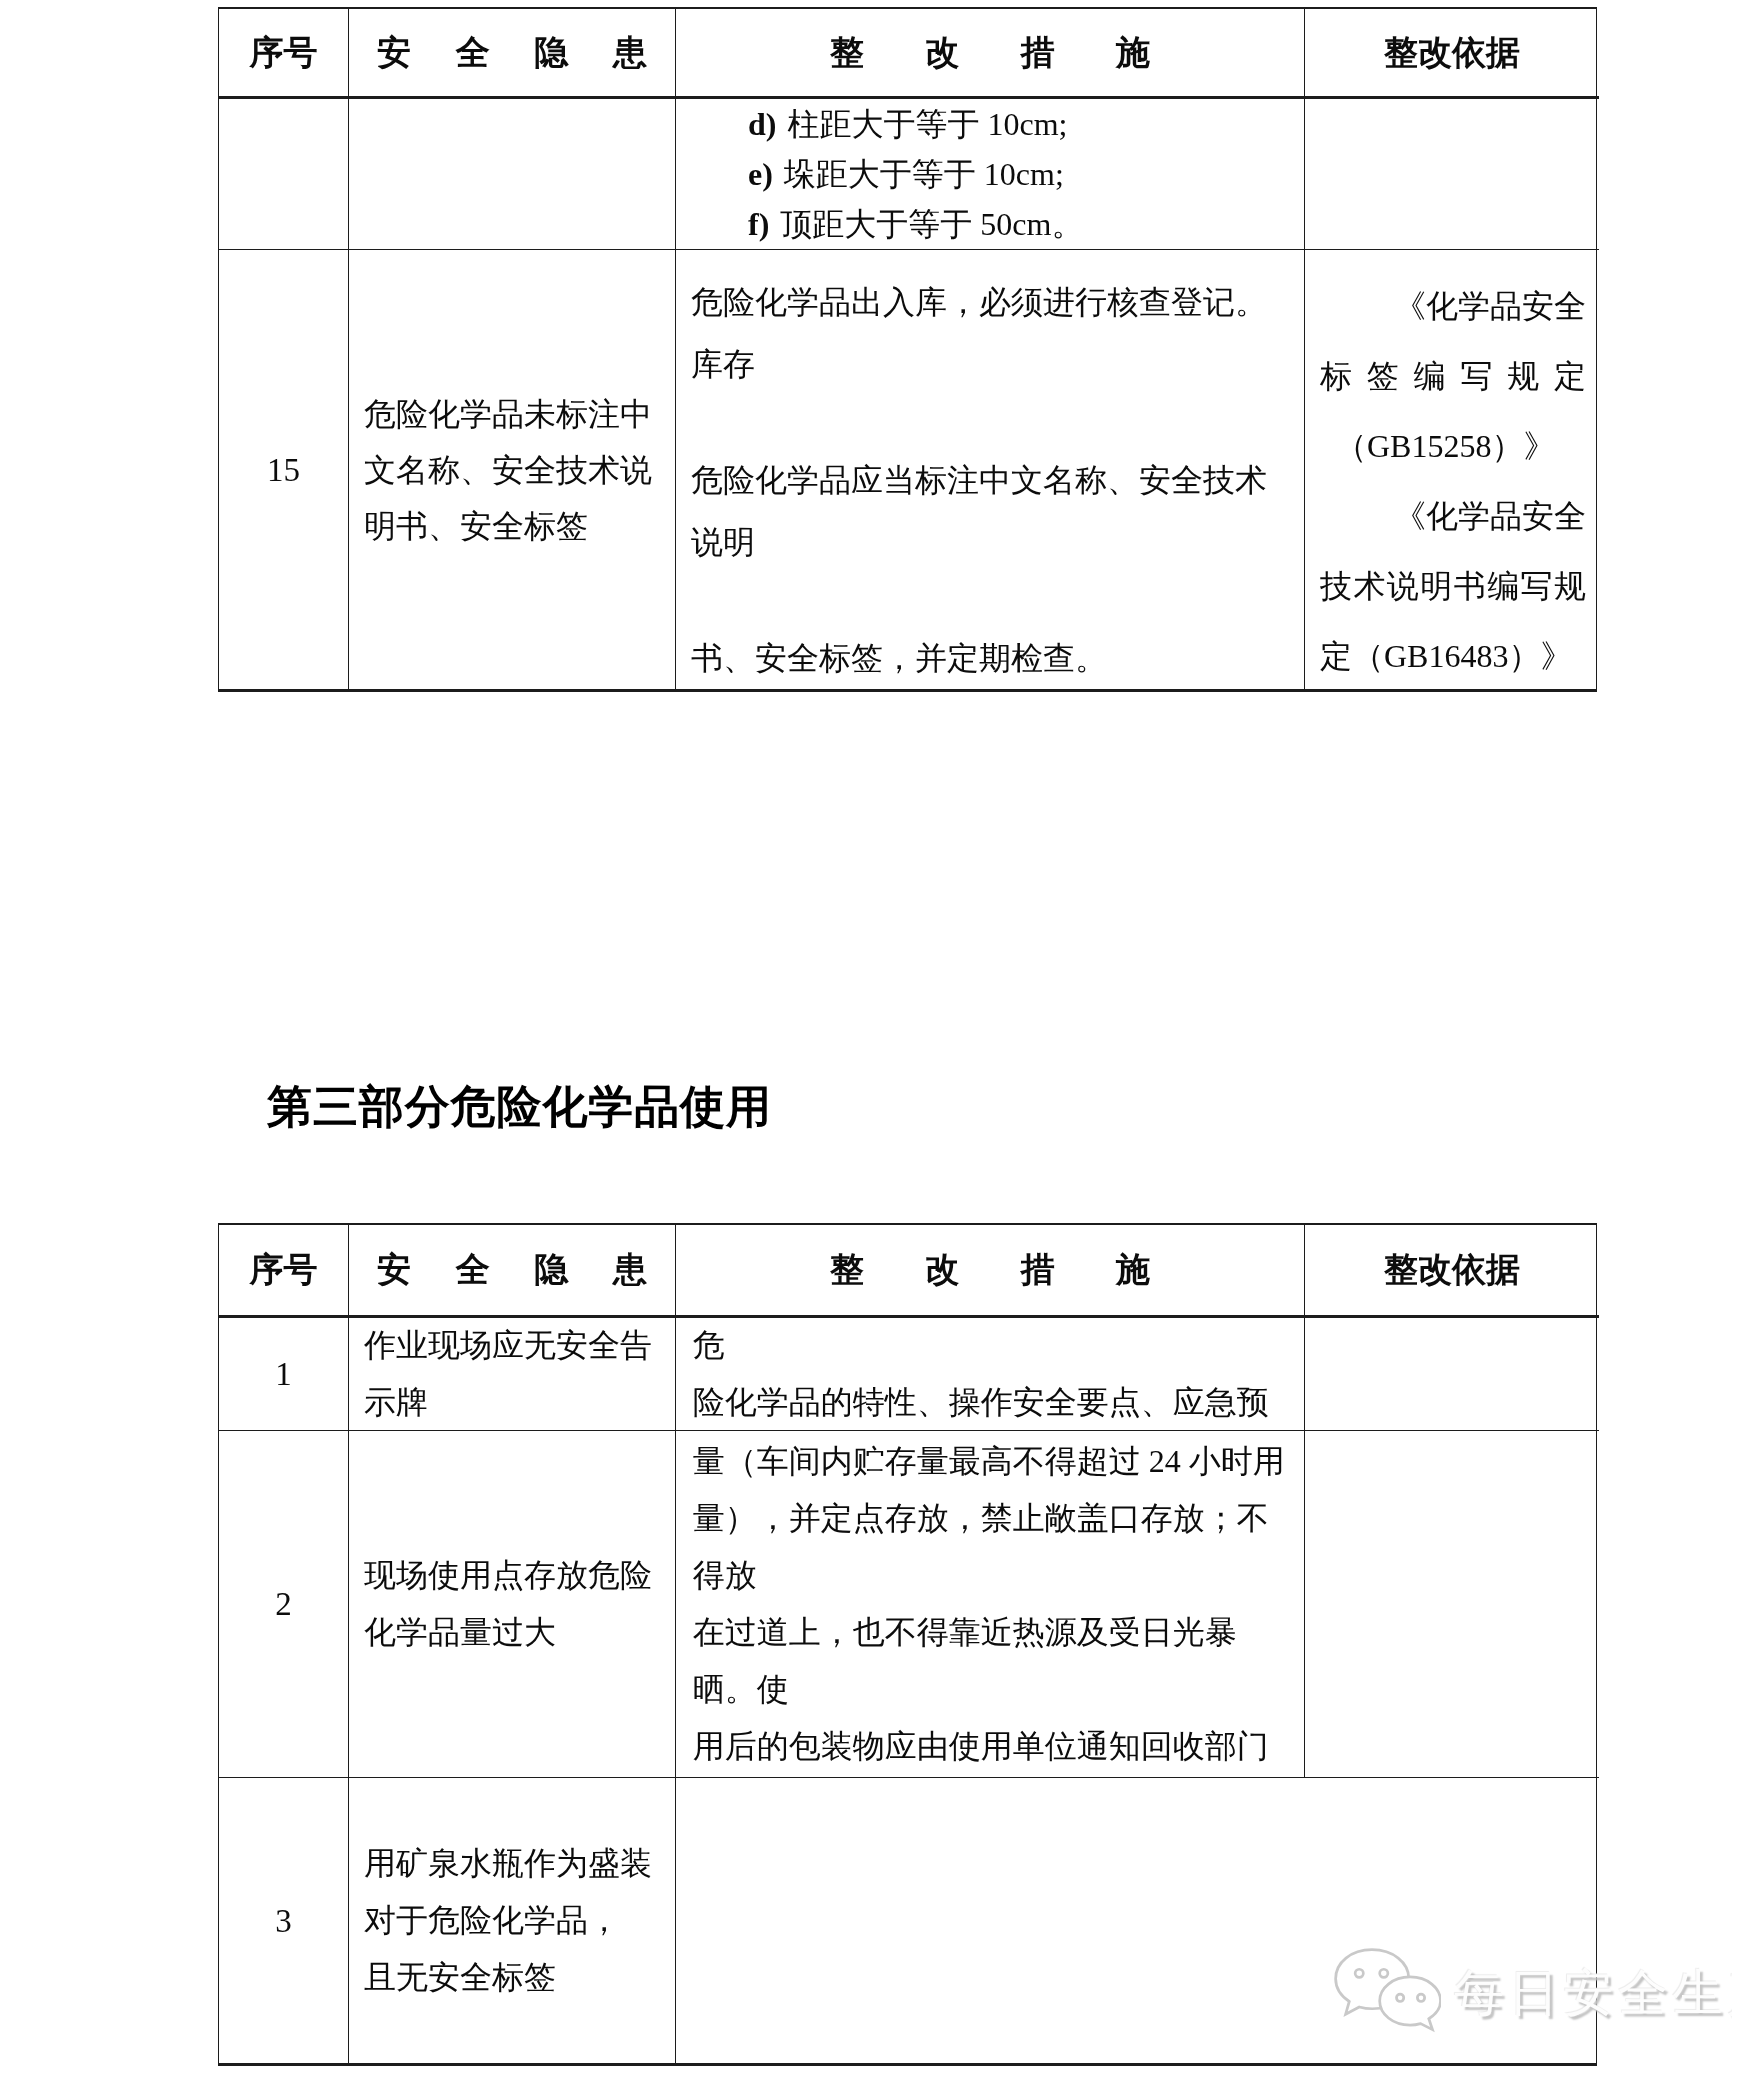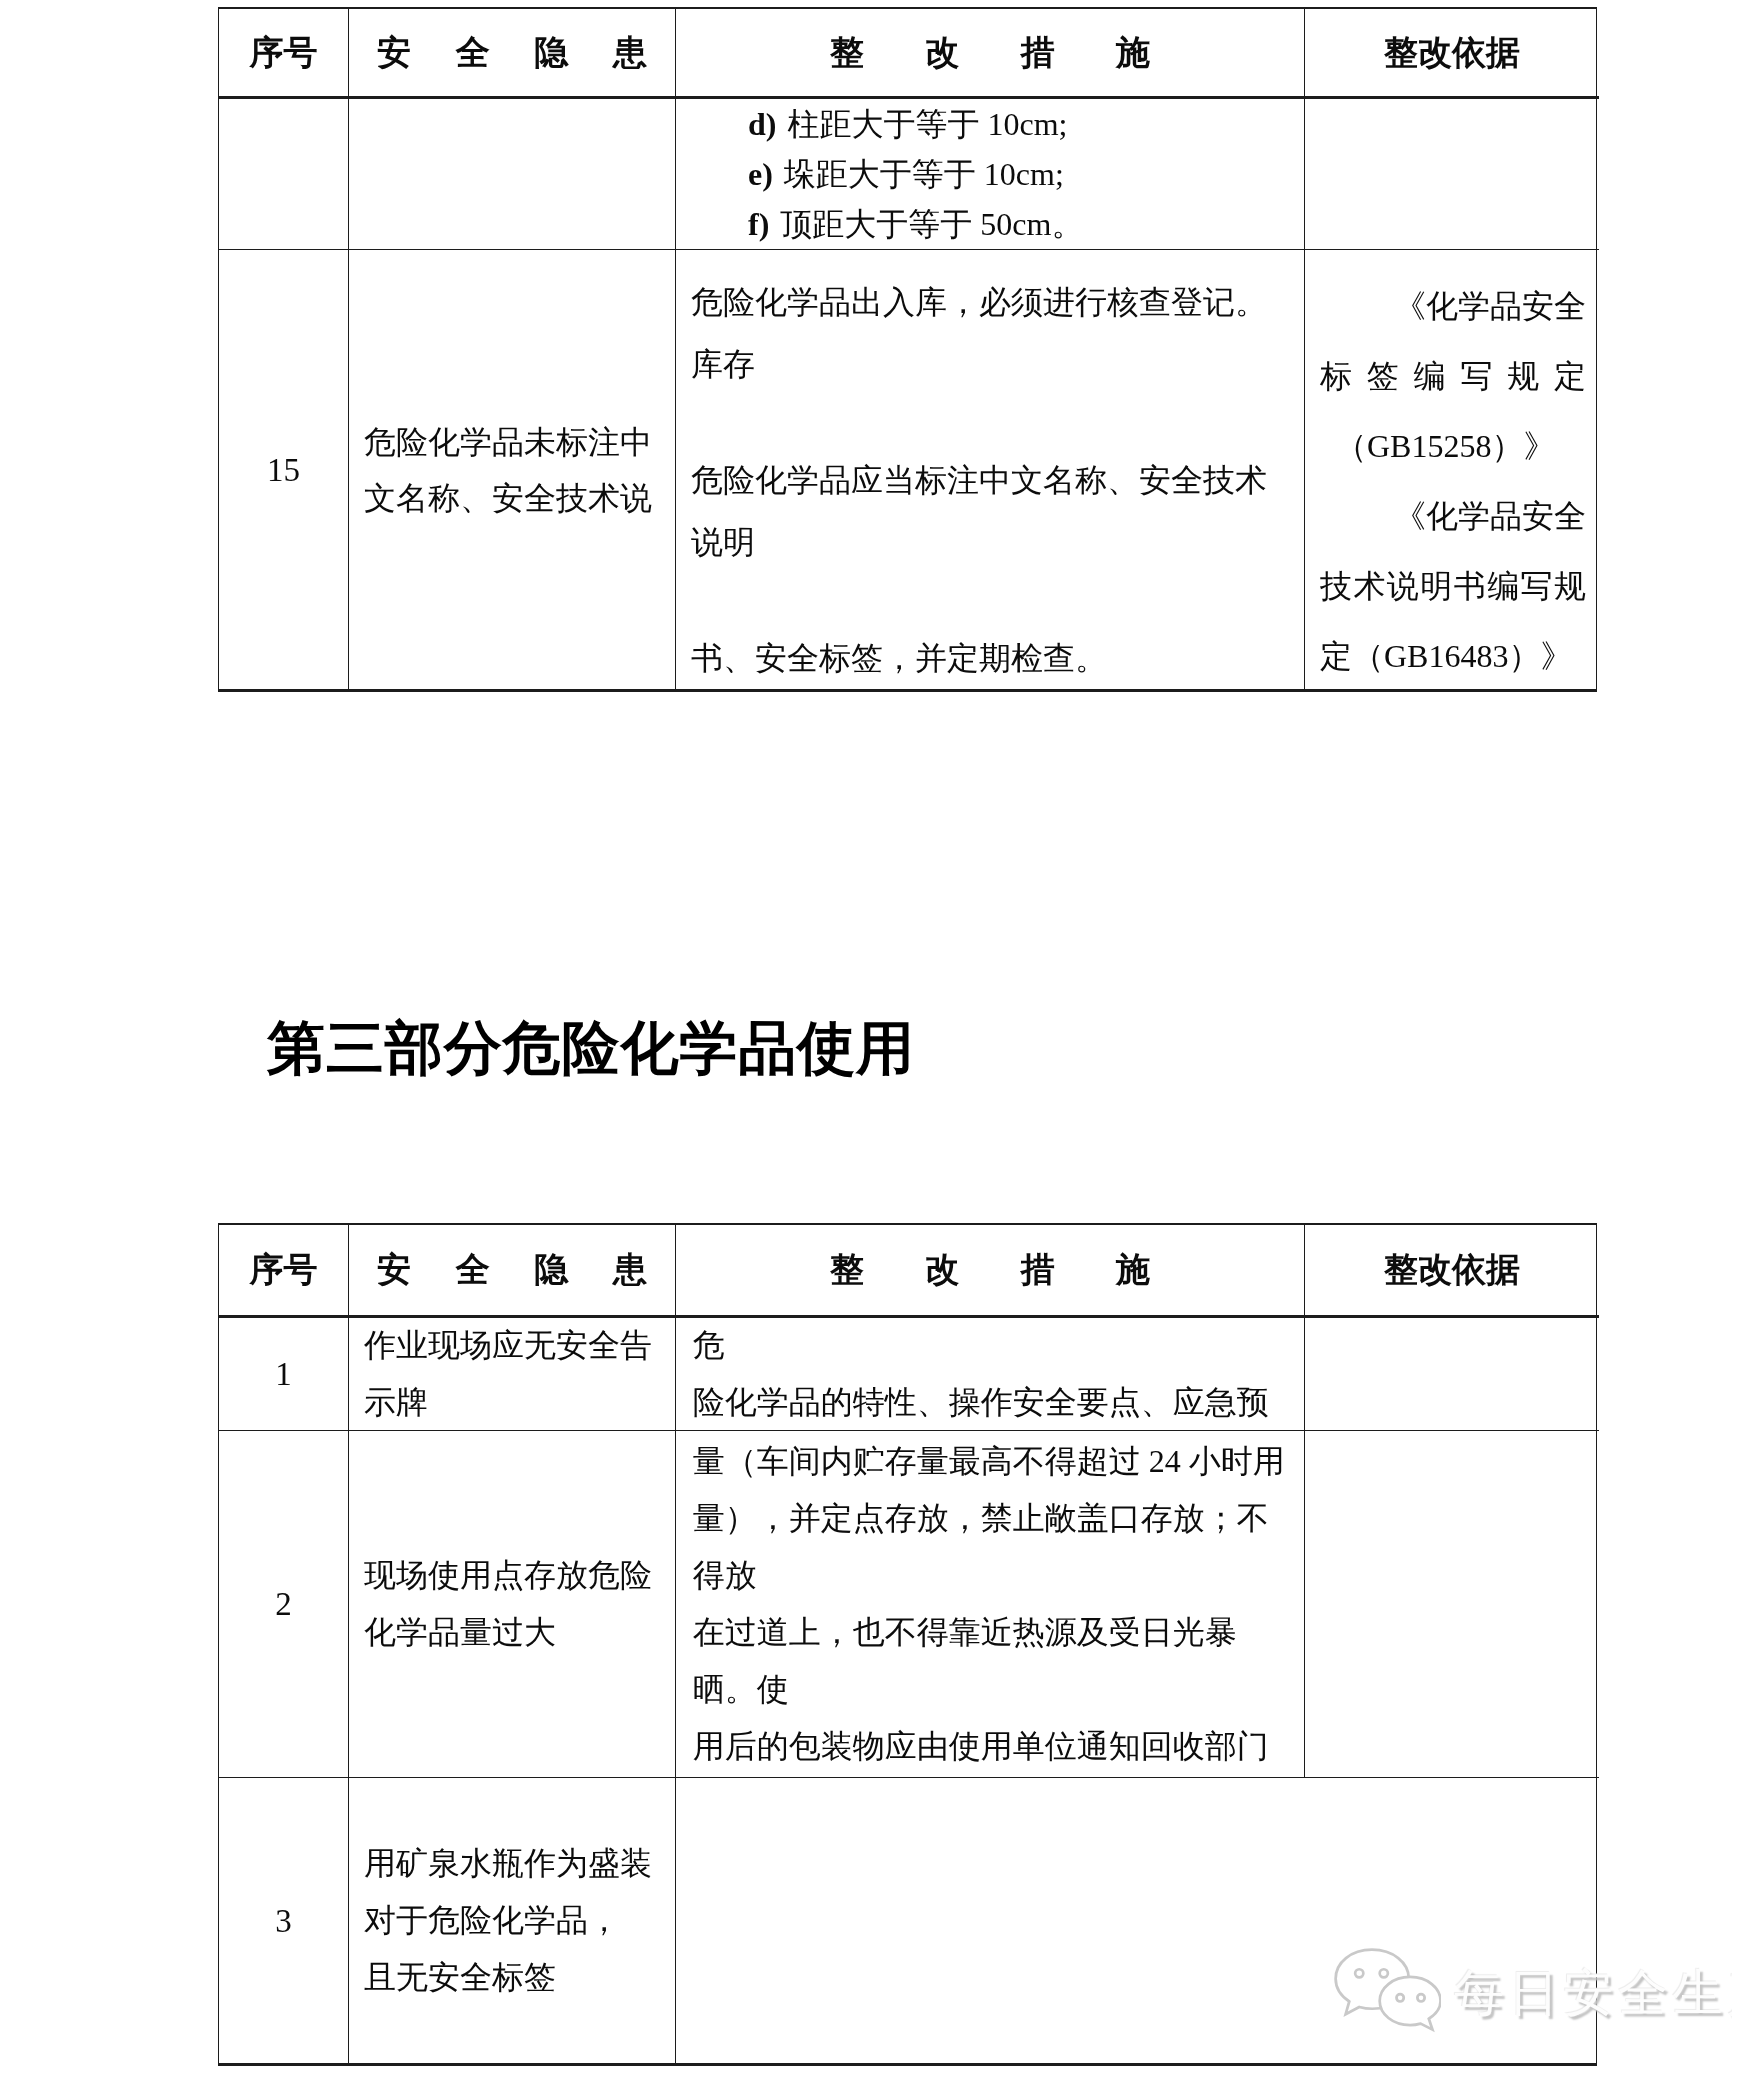--- a/index.html
+++ b/index.html
@@ -61,24 +61,24 @@
   .t1-bs{line-height:65px;padding-top:24px;padding-left:15px;padding-right:13px;}
   .bl-r{text-align:right;}
   .bl-j{text-align:justify;text-align-last:justify;}
   .bl-i{padding-left:15px;}
   
   .t2-line{line-height:57px;}
   .ms-pad{padding-left:16.7px;padding-right:9.3px;}
   
   #section-title{
     position:absolute;
-    left:267px;top:1024px;
+    left:267px;top:1083px;
     font-family:"Liberation Sans","DejaVu Sans",sans-serif;
     font-weight:bold;
-    font-size:58px;
+    font-size:45px;
     line-height:48px;
     color:#000000;
     letter-spacing:0.9px;
     text-align:right;
   }
   
   #watermark{
     position:absolute;
     left:1332px;top:1944px;
     display:flex;align-items:center;
@@ -122,20 +122,21 @@
       <div><span class="tag">f)</span><span>顶距大于等于 50cm。</span></div>
     </div>
     <div class="cell bb"></div>
 
     <div class="cell br num-cell">
       <div>15</div>
     </div>
     <div class="cell br t1-hz">
       <div>危险化学品未标注中</div>
       <div>文名称、安全技术说</div>
+      <div>明书、安全标签</div>
     </div>
     <div class="cell br top-align t1-ms">
       <div>危险化学品出入库，必须进行核查登记。库存</div>
       <div>危险化学品应当标注中文名称、安全技术说明</div>
       <div>书、安全标签，并定期检查。</div>
     </div>
     <div class="cell top-align t1-bs">
       <div class="bl-r">《化学品安全</div>
       <div class="bl-j">标签编写规定</div>
       <div class="bl-i">（GB15258）》</div>

